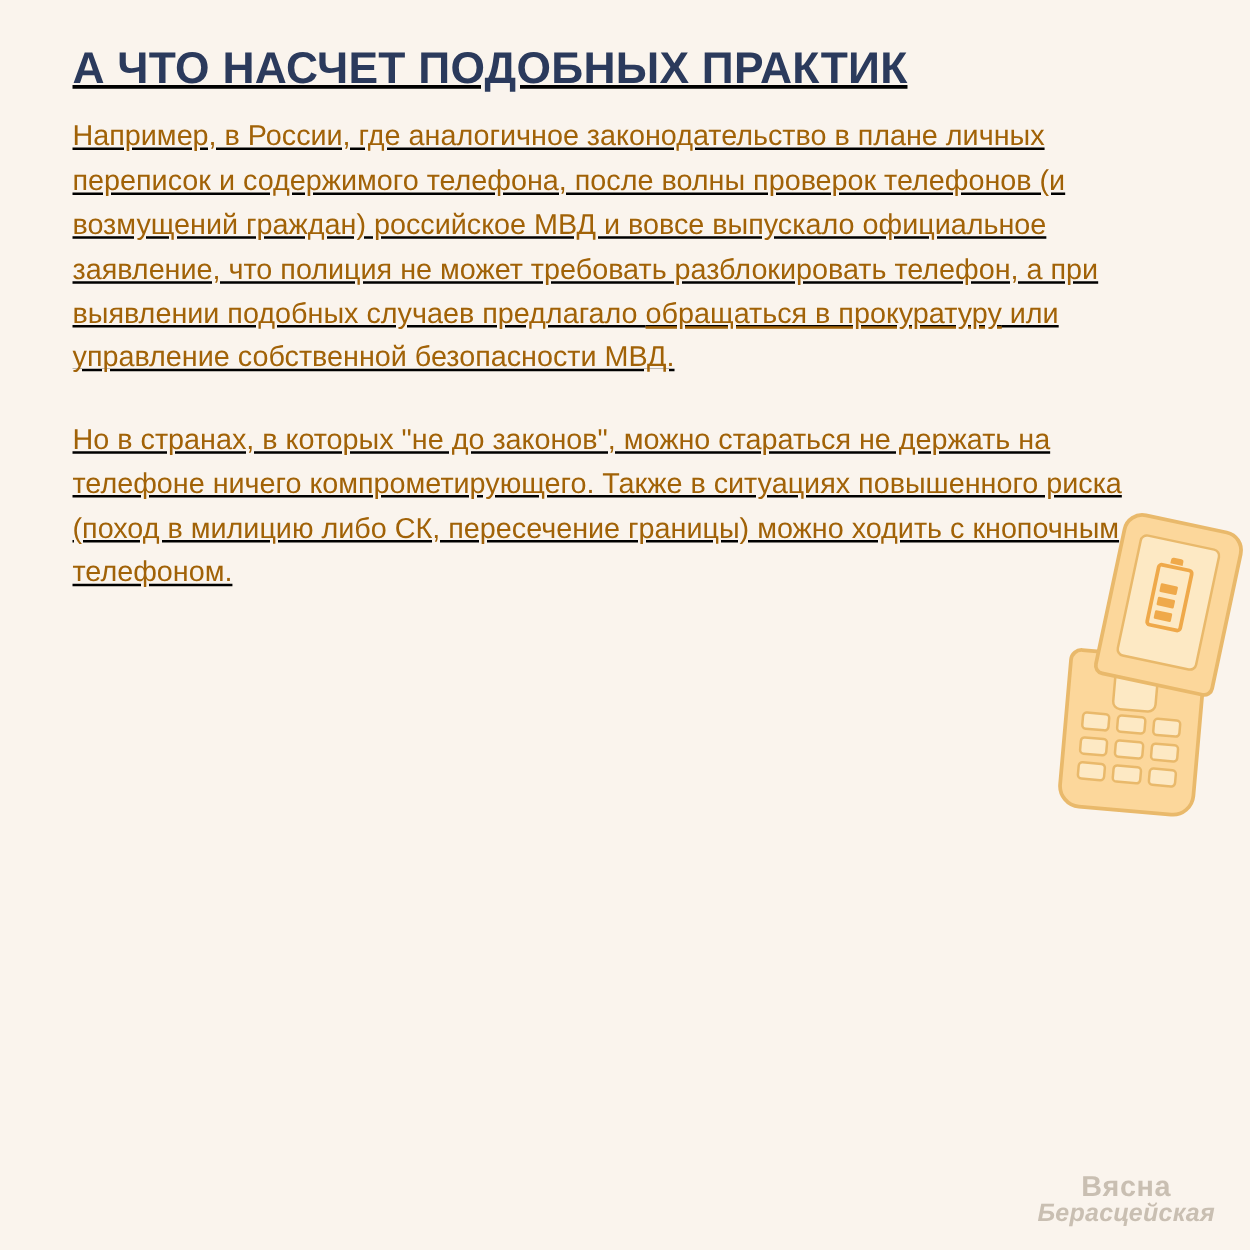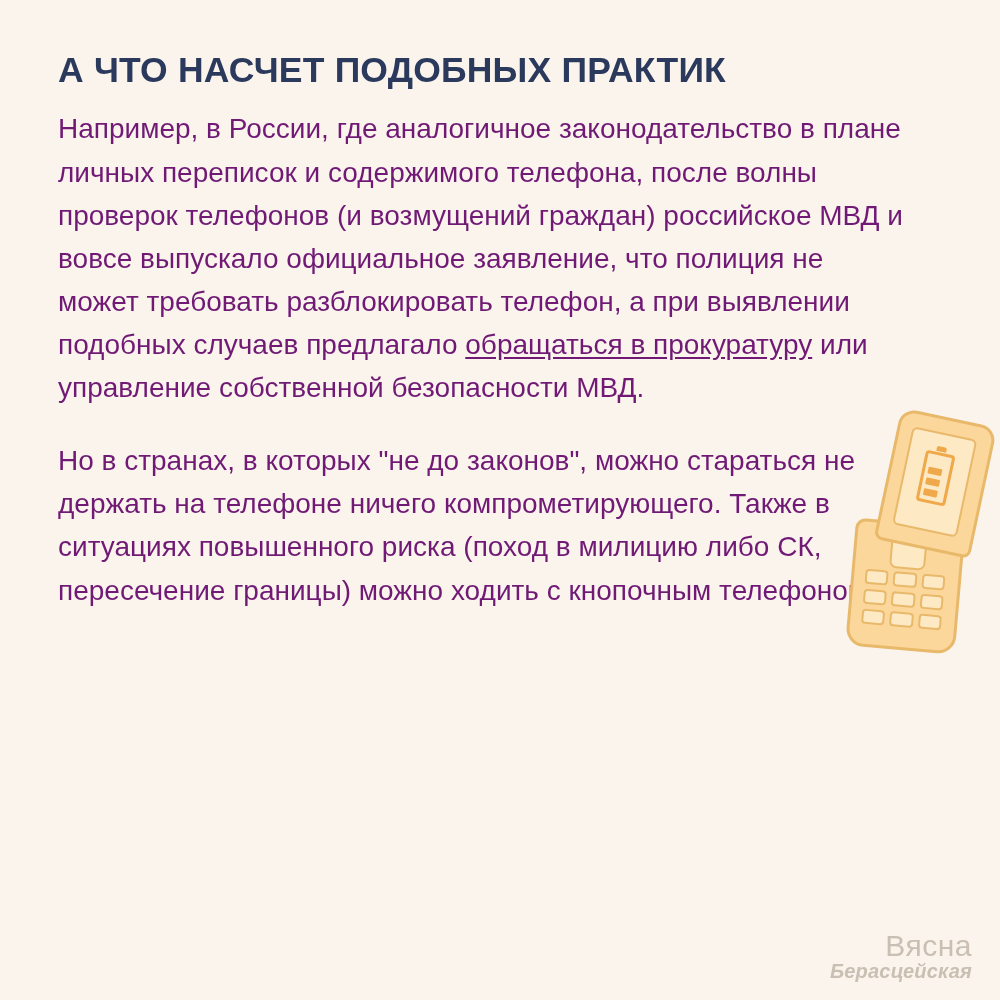--- a/index.html
+++ b/index.html
@@ -15,37 +15,38 @@
     position: relative;
   }
   .card {
     position: absolute;
     inset: 0;
     background: #faf4ed;
   }
   .content {
     position: absolute;
     left: 58px;
-    top: 48px;
+    top: 32px;
     width: 860px;
+    text-decoration: underline;
   }
   .headline {
     color: #2b3a5c;
     font-weight: bold;
     font-size: 35.5px;
     line-height: 1.28;
     letter-spacing: 0.2px;
     margin: 0 0 14px 0;
     text-transform: uppercase;
   }
   .headline .hl-line { display: block; white-space: nowrap; }
 
   .para {
-    color: #701a75;
-    font-size: 28px;
+    color: #a16207;
+    font-size: 23px;
     line-height: 1.54;
     margin: 0 0 26px 0;
     max-width: 845px;
   }
   .para.first { margin-bottom: 30px; }
   .underline {
     text-decoration: underline;
     text-underline-offset: 3px;
   }
 
@@ -156,24 +157,23 @@
     position: absolute;
     right: 28px;
     bottom: 18px;
     text-align: center;
     color: #c9bfb2;
     line-height: 1.05;
     user-select: none;
   }
   .logo .l1 {
     display: block;
-    font-size: 30px;
-    font-weight: normal;
+    font-size: 23px;
+    font-weight: bold;
     letter-spacing: 0.5px;
-    text-align: right;
   }
   .logo .l2 {
     display: block;
     font-size: 20px;
     font-weight: bold;
     letter-spacing: 0.2px;
     font-style: italic;
   }
 </style>
 </head>

